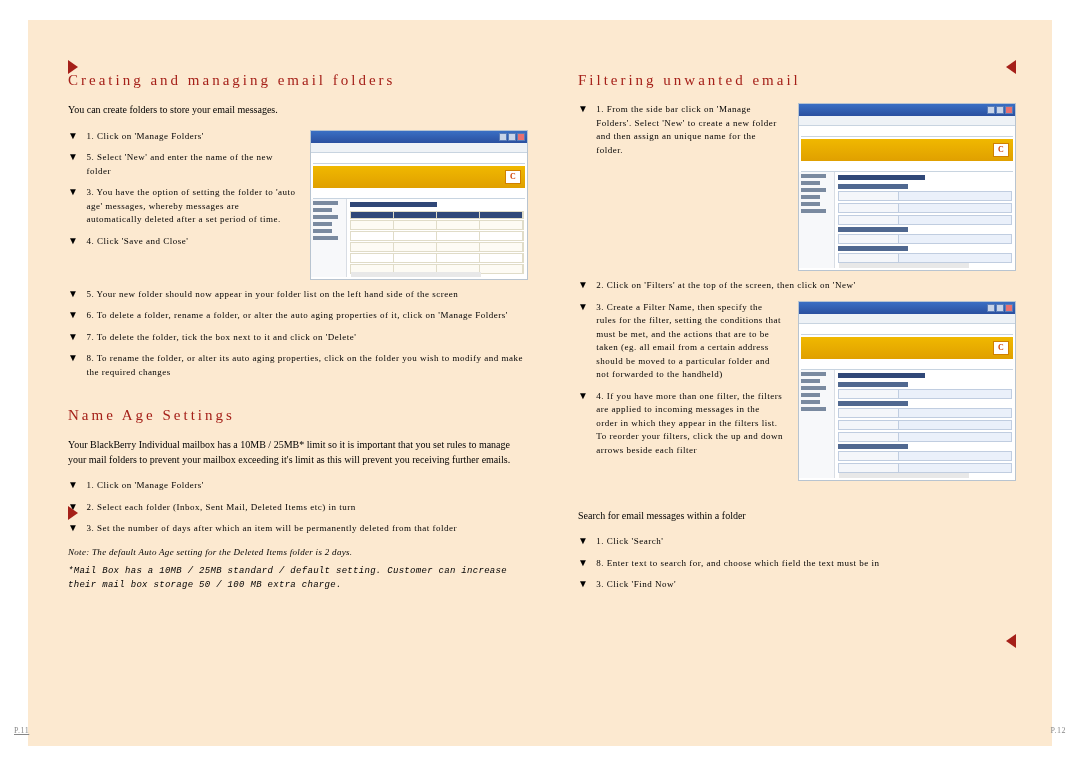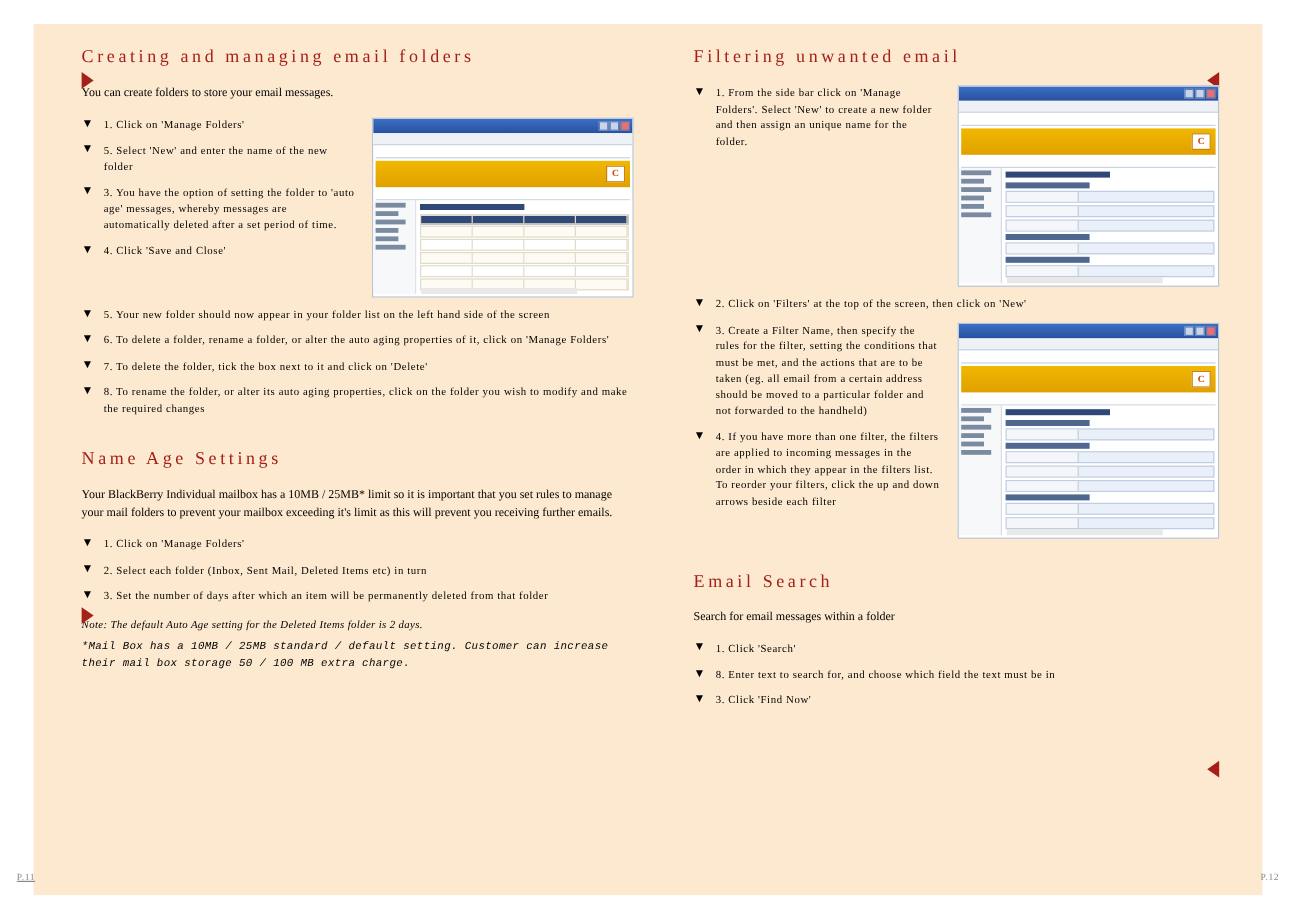--- a/index.html
+++ b/index.html
@@ -10,21 +10,21 @@
     width: 1080px;
     height: 765px;
     overflow: hidden;
     position: relative;
   }
   .page {
     background: #fce9d0;
     width: 1024px;
     height: 726px;
     margin: 20px 28px;
-    padding: 20px 36px 30px 40px;
+    padding: 52px 36px 30px 40px;
     display: flex;
     gap: 50px;
     position: relative;
   }
   .column {
     flex: 1;
     min-width: 0;
   }
   .col-left { flex: 1.05; }
   .col-right { flex: 1; }
@@ -484,21 +484,20 @@
                   <div class="lbl"></div>
                 </div>
             </div>
           </div>
           <div class="sc-footer"></div>
         </div>
       </div>
     </div>
 
     <div class="section">
-      <h2 class="section-title">Email Search</h2>
       <p class="intro">Search for email messages within a folder</p>
       <div class="step">
           <span class="bullet">▼</span>
           <span class="txt">1. Click 'Search'</span>
         </div>
       <div class="step">
           <span class="bullet">▼</span>
           <span class="txt">8. Enter text to search for, and choose which field the text must be in</span>
         </div>
       <div class="step">

